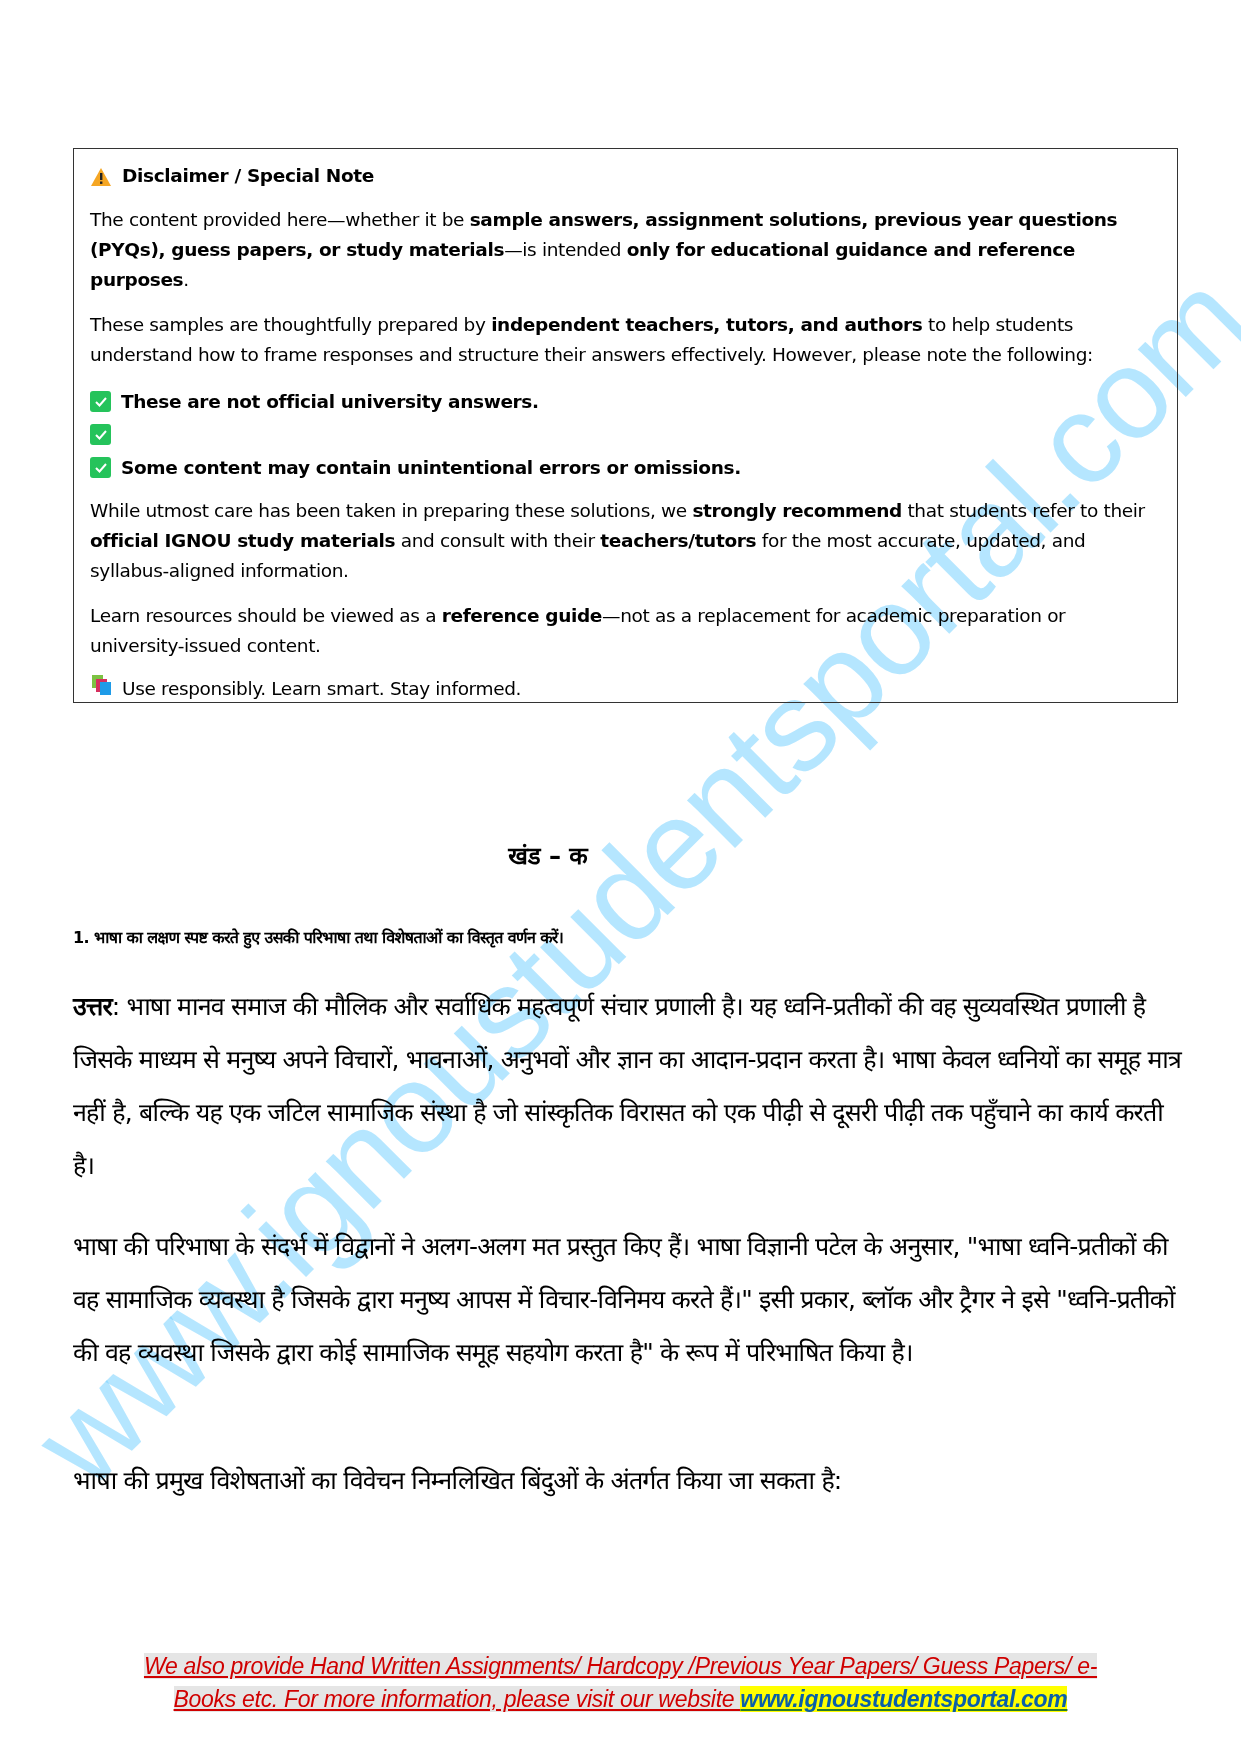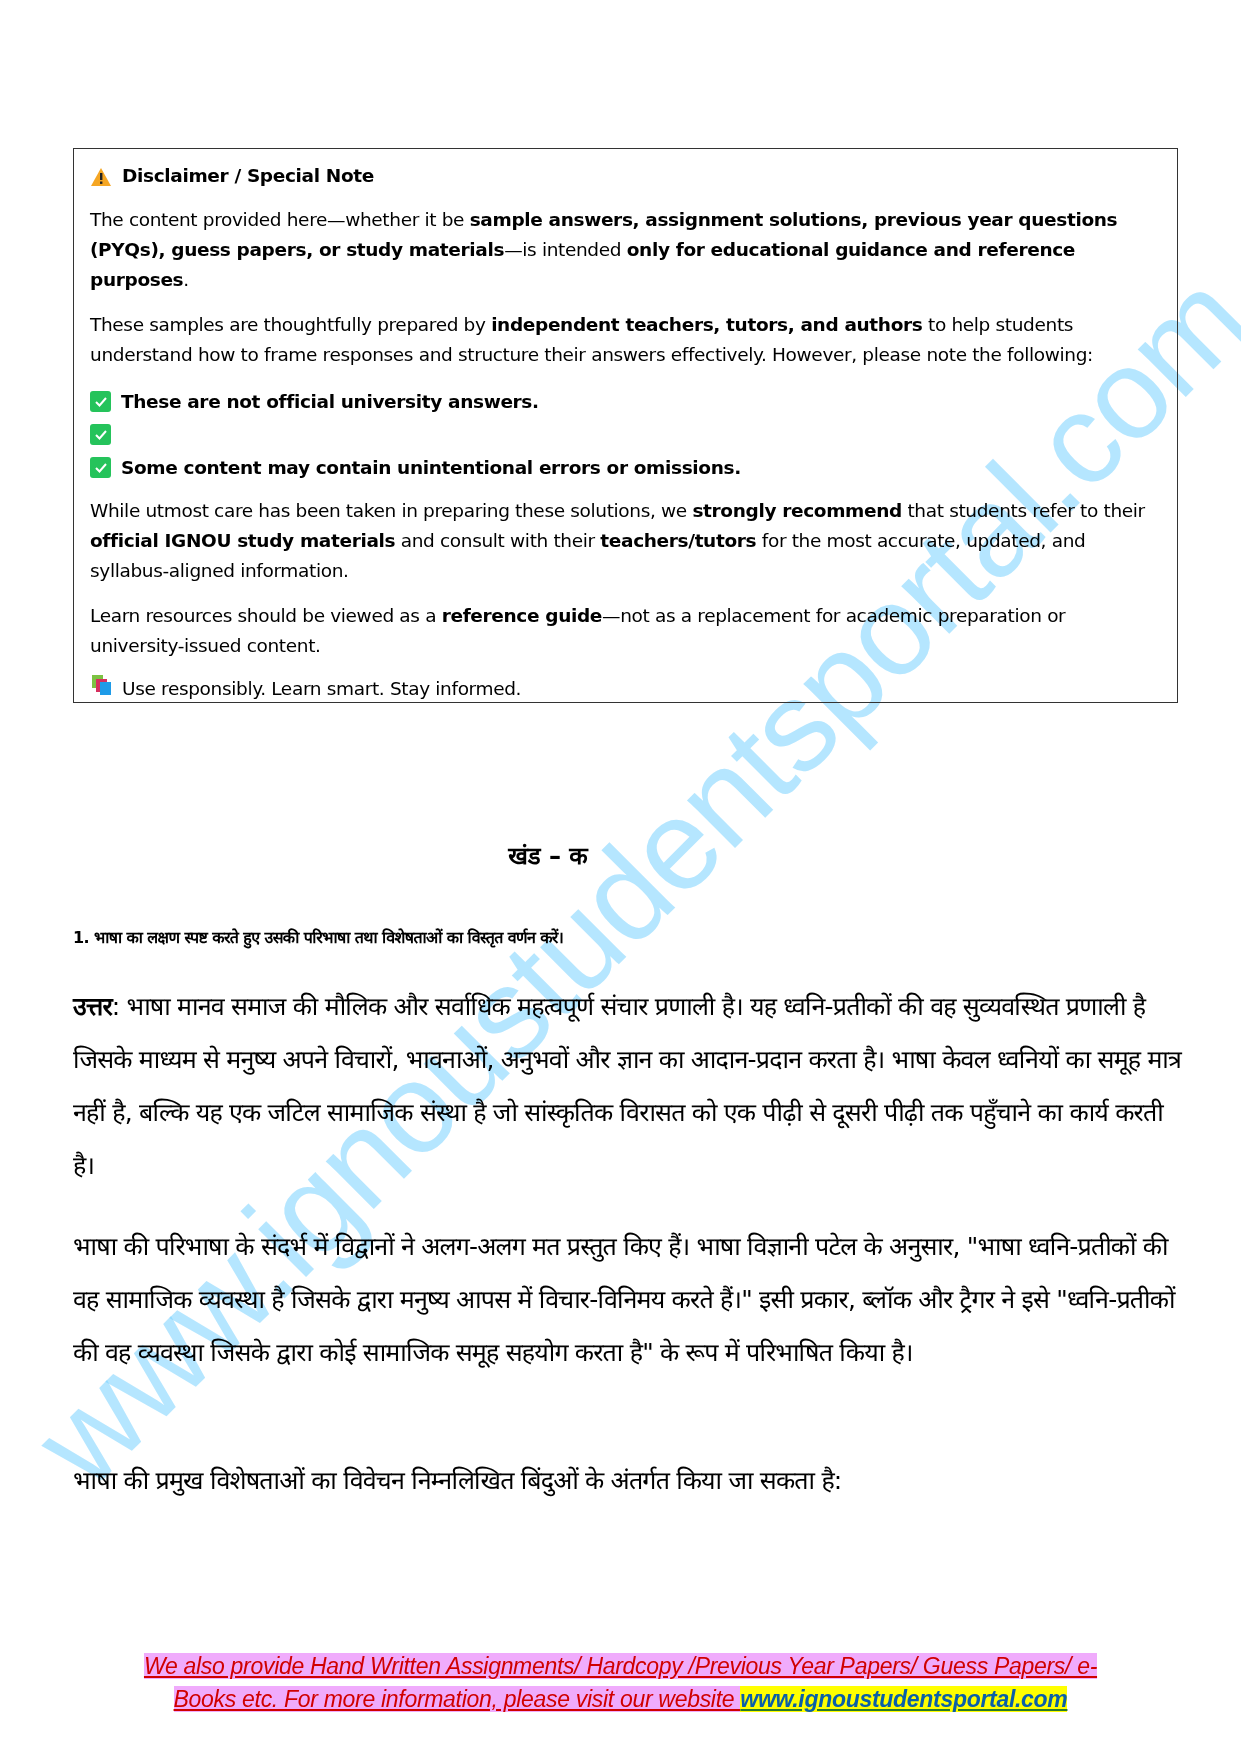--- a/index.html
+++ b/index.html
@@ -37,21 +37,21 @@
     .para b { font-weight: bold; }
     #p1 { top: 980px; }
     #p2 { top: 1220px; }
     #p3 { top: 1454px; }
 
     .footer {
       position: absolute; left: 0; width: 1241px; top: 1650px; text-align: center;
       font-family: "Liberation Sans", sans-serif; font-style: italic; font-size: 23px; line-height: 33px;
       letter-spacing: -0.3px;
     }
-    .footer-line { display: inline; background: #f0abfc; color: #d00000; text-decoration: underline; text-decoration-color: #d00000; }
+    .footer-line { display: inline; background: #e5e5e5; color: #d00000; text-decoration: underline; text-decoration-color: #d00000; }
     .footer-link { background: #ffff00; color: #0a5fa8; font-weight: bold; text-decoration: underline; text-decoration-color: #2a7a2a; }
 
     .watermark {
       position: absolute; left: 640px; top: 880px; transform: translate(-50%, -50%) rotate(-45deg);
       font-family: "Liberation Sans", sans-serif; font-size: 128px; color: rgba(120, 210, 255, 0.55);
       white-space: nowrap; pointer-events: none; letter-spacing: -2px;
     }
   </style>
 </head>
 <body>

